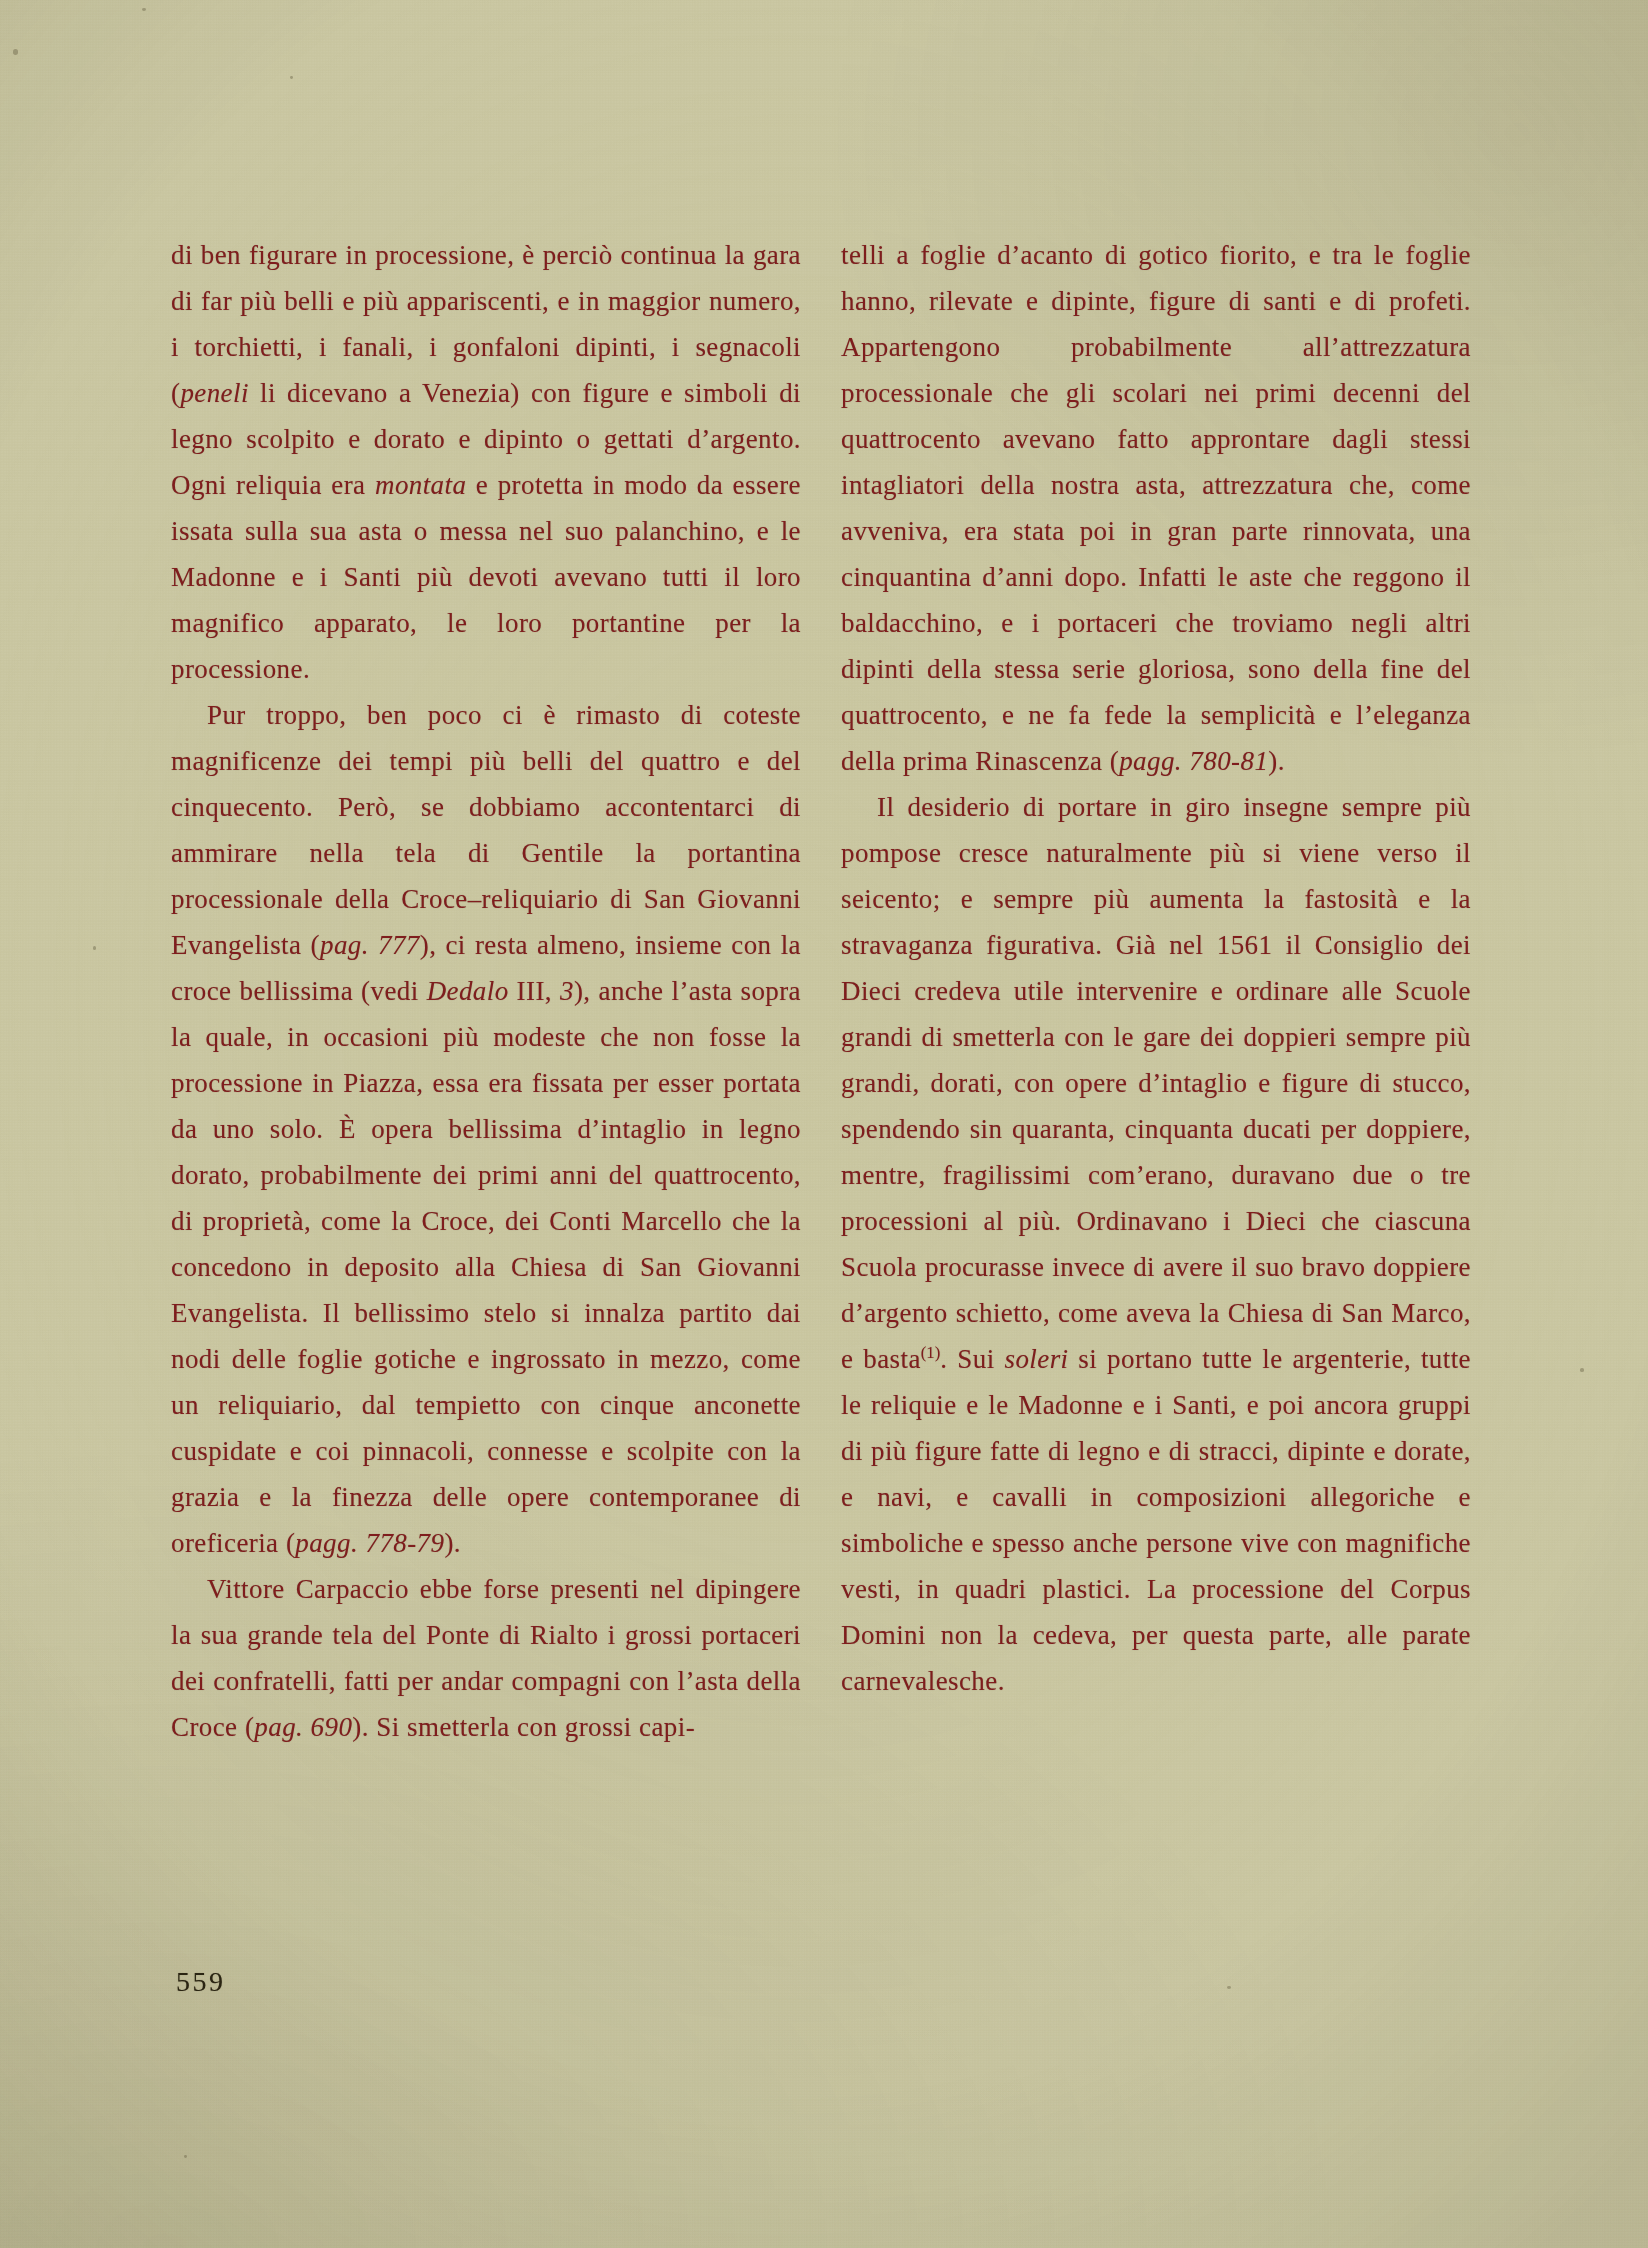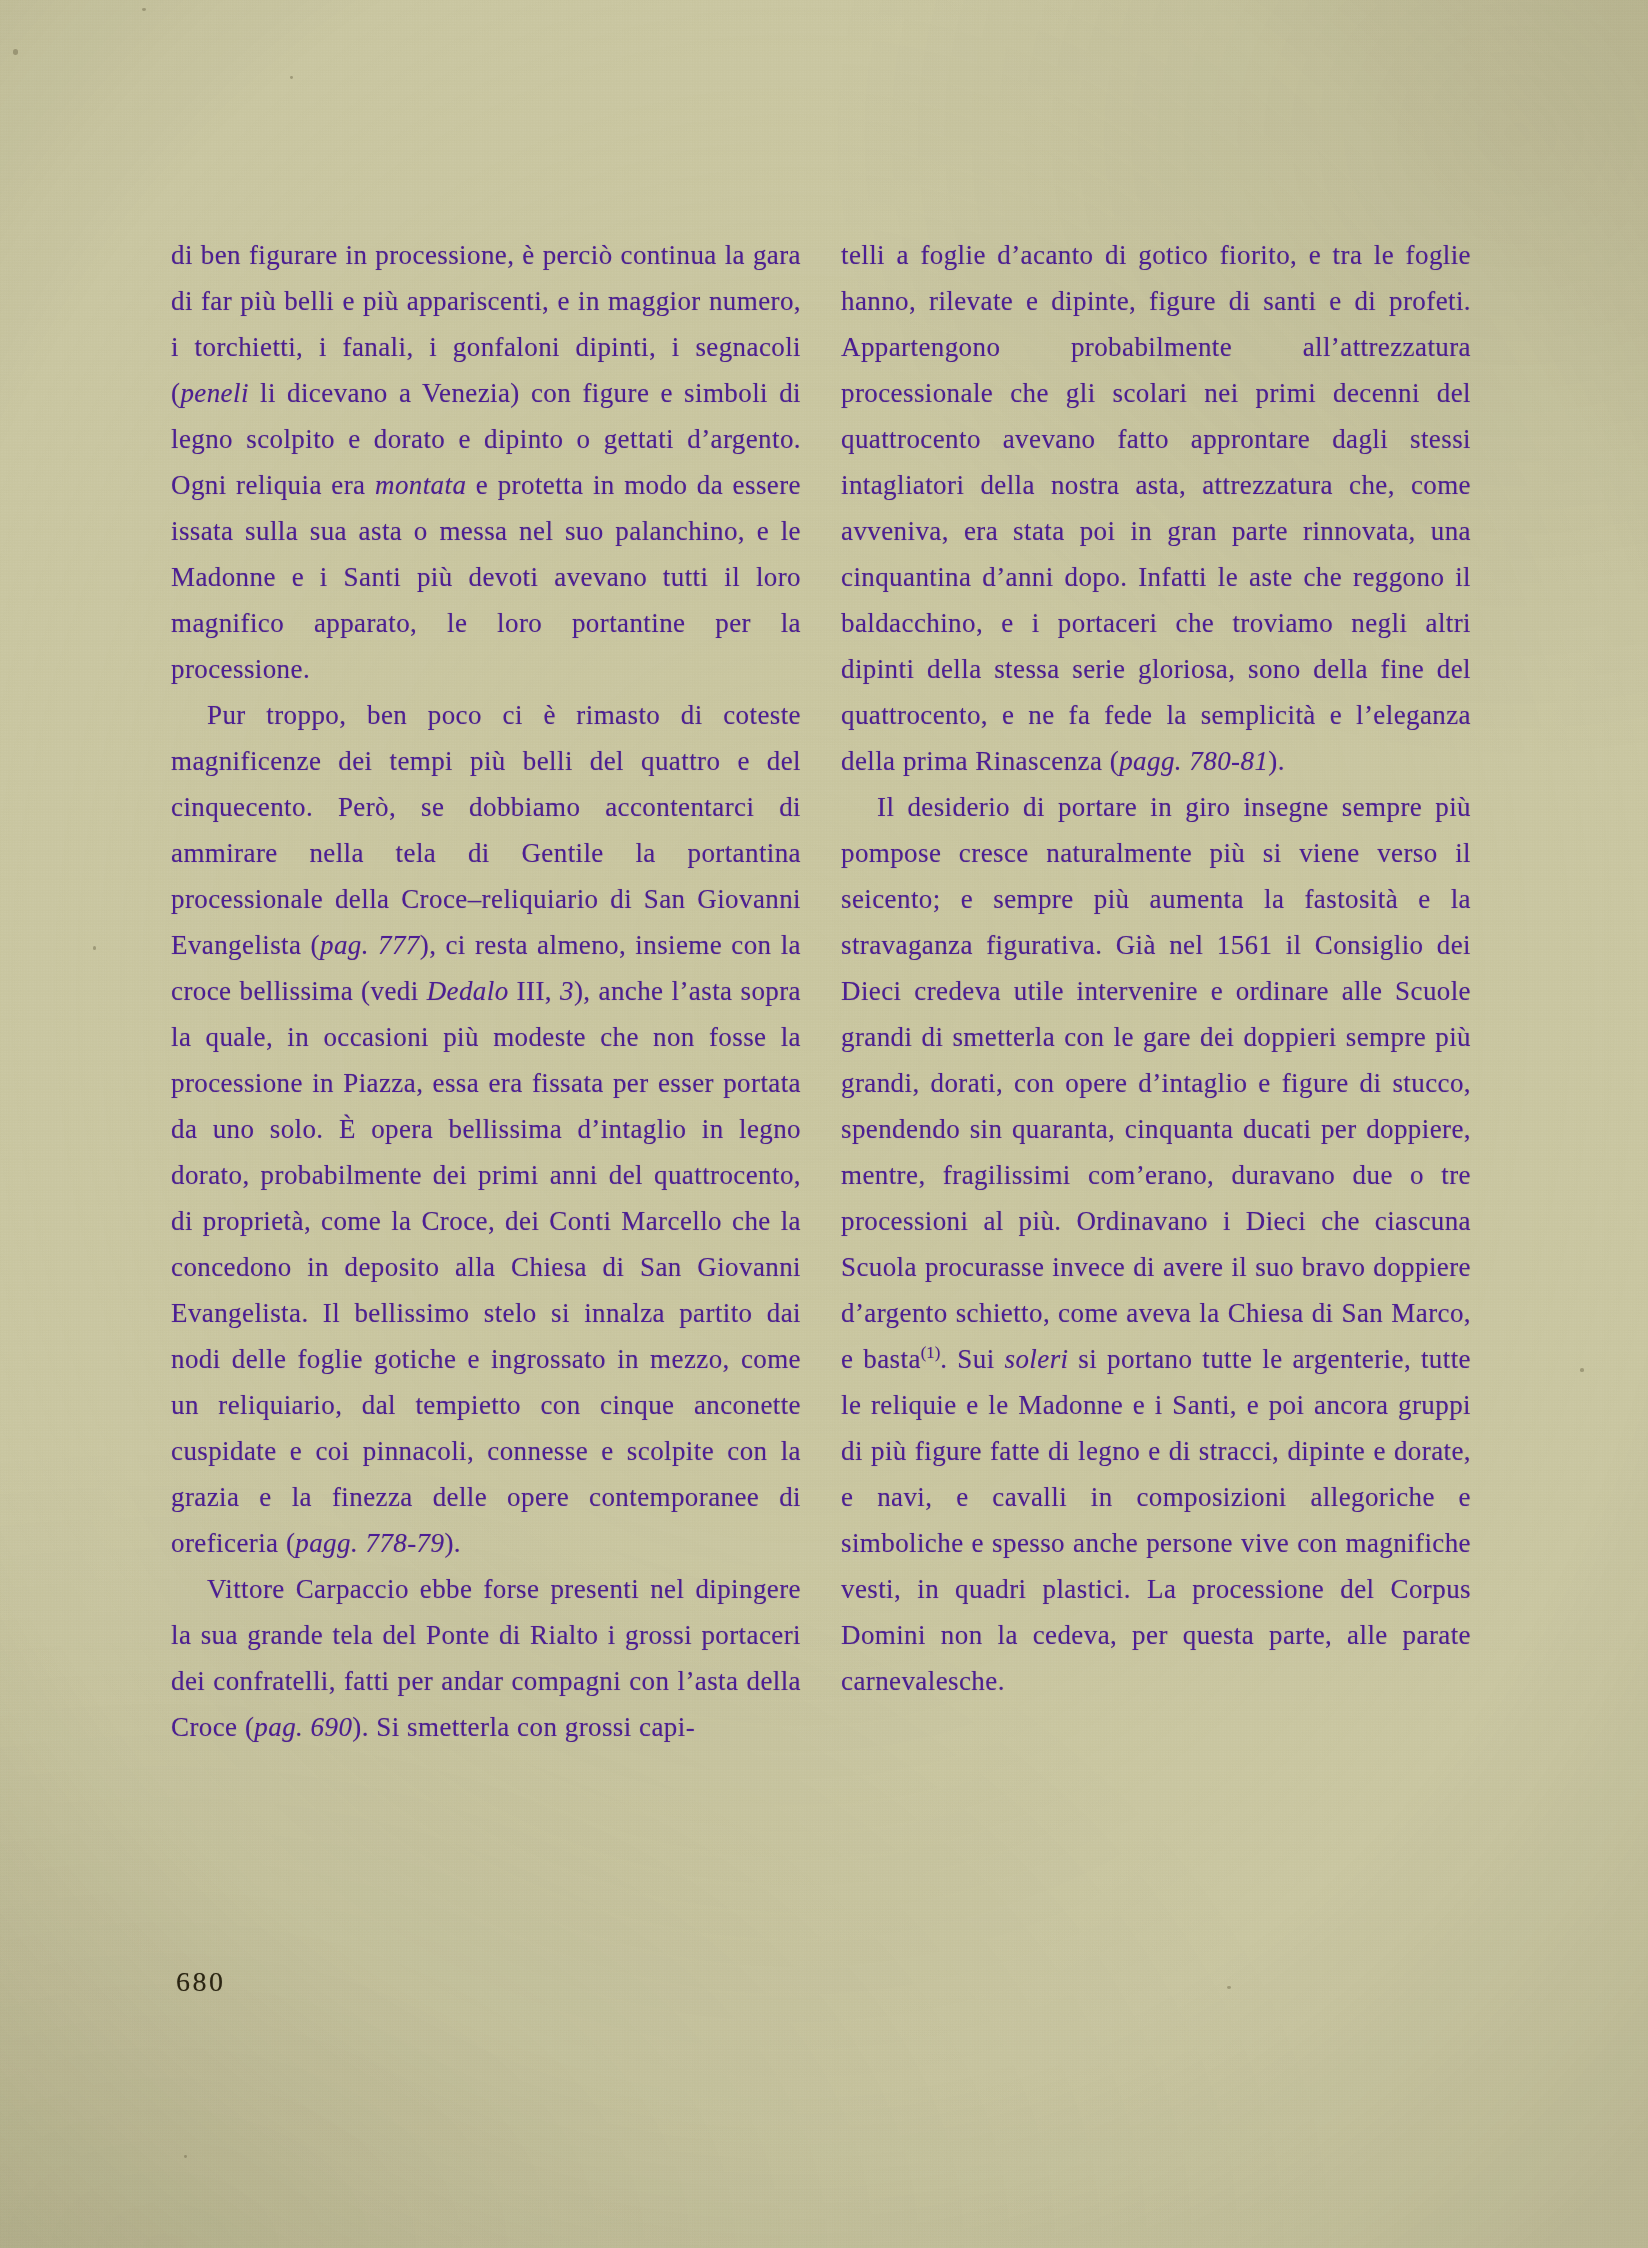--- a/index.html
+++ b/index.html
@@ -57,21 +57,21 @@
     left: 171px;
     top: 232px;
     width: 1312px;
     height: 1686px;
   }
 
   .column {
     position: absolute;
     top: 0;
     width: 630px;
-    color: #4c1d95;
+    color: #7f1d1d;
     font-size: 27px;
     line-height: 46px;
     text-align: justify;
     text-justify: inter-word;
     -webkit-font-smoothing: antialiased;
   }
   #column-left  { left: 0; }
   #column-right { left: 670px; }
 
   .para {
@@ -129,16 +129,16 @@
         <p class="para"><span>Vittore Carpaccio ebbe forse presenti nel dipingere la sua grande tela del Ponte di Rialto i grossi portaceri dei confratelli, fatti per andar compagni con l’asta della Croce (</span><span class="it">pag. 690</span><span>). Si smetterla con grossi capi-</span></p>
       </div>
 
     <div class="column" id="column-right">
         <p class="para"><span>telli a foglie d’acanto di gotico fiorito, e tra le foglie hanno, rilevate e dipinte, figure di santi e di profeti. Appartengono probabilmente all’attrezzatura processionale che gli scolari nei primi decenni del quattrocento avevano fatto approntare dagli stessi intagliatori della nostra asta, attrezzatura che, come avveniva, era stata poi in gran parte rinnovata, una cinquantina d’anni dopo. Infatti le aste che reggono il baldacchino, e i portaceri che troviamo negli altri dipinti della stessa serie gloriosa, sono della fine del quattrocento, e ne fa fede la semplicità e l’eleganza della prima Rinascenza (</span><span class="it">pagg. 780-81</span><span>).</span></p>
         <p class="para"><span>Il desiderio di portare in giro insegne sempre più pompose cresce naturalmente più si viene verso il seicento; e sempre più aumenta la fastosità e la stravaganza figurativa. Già nel 1561 il Consiglio dei Dieci credeva utile intervenire e ordinare alle Scuole grandi di smetterla con le gare dei doppieri sempre più grandi, dorati, con opere d’intaglio e figure di stucco, spendendo sin quaranta, cinquanta ducati per doppiere, mentre, fragilissimi com’erano, duravano due o tre processioni al più. Ordinavano i Dieci che ciascuna Scuola procurasse invece di avere il suo bravo doppiere d’argento schietto, come aveva la Chiesa di San Marco, e basta</span><sup class="fn">(1)</sup><span>. Sui </span><span class="it">soleri</span><span> si portano tutte le argenterie, tutte le reliquie e le Madonne e i Santi, e poi ancora gruppi di più figure fatte di legno e di stracci, dipinte e dorate, e navi, e cavalli in composizioni allegoriche e simboliche e spesso anche persone vive con magnifiche vesti, in quadri plastici. La processione del Corpus Domini non la cedeva, per questa parte, alle parate carnevalesche.</span></p>
       </div>
 
   </div>
 
-  <div id="page-number">680</div>
+  <div id="page-number">559</div>
 
 </div>
 
 
 </body></html>

